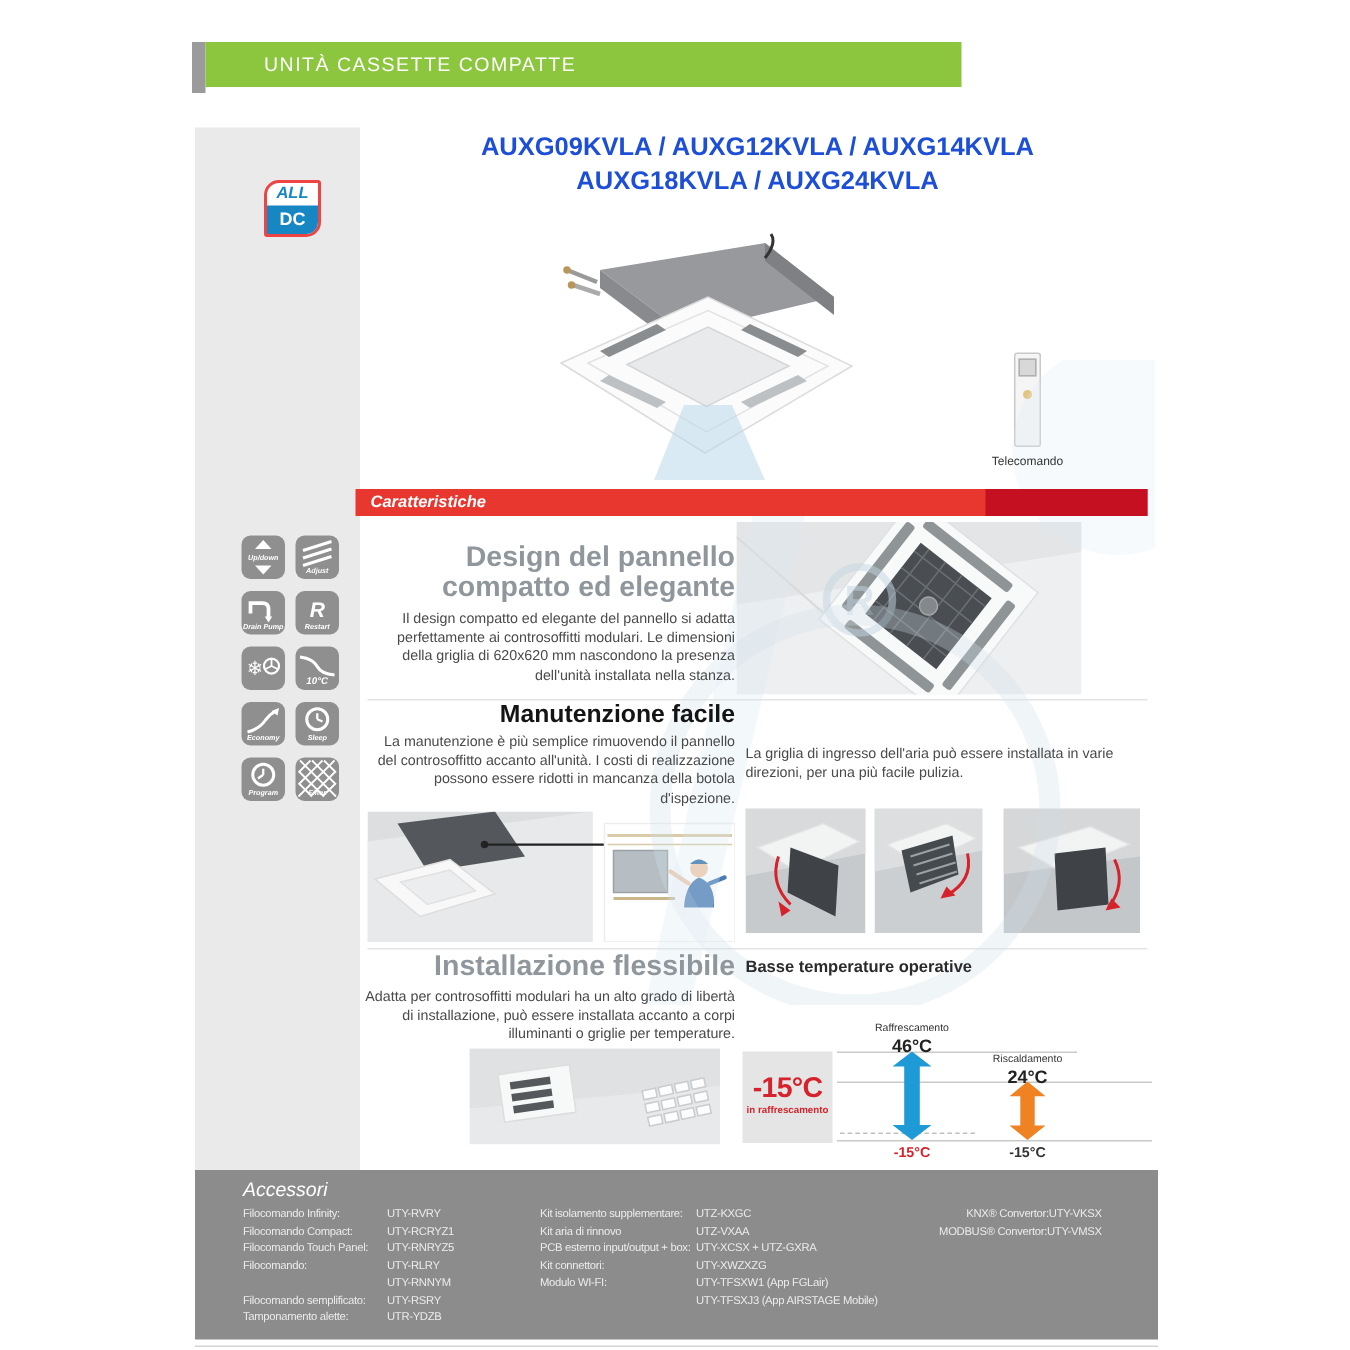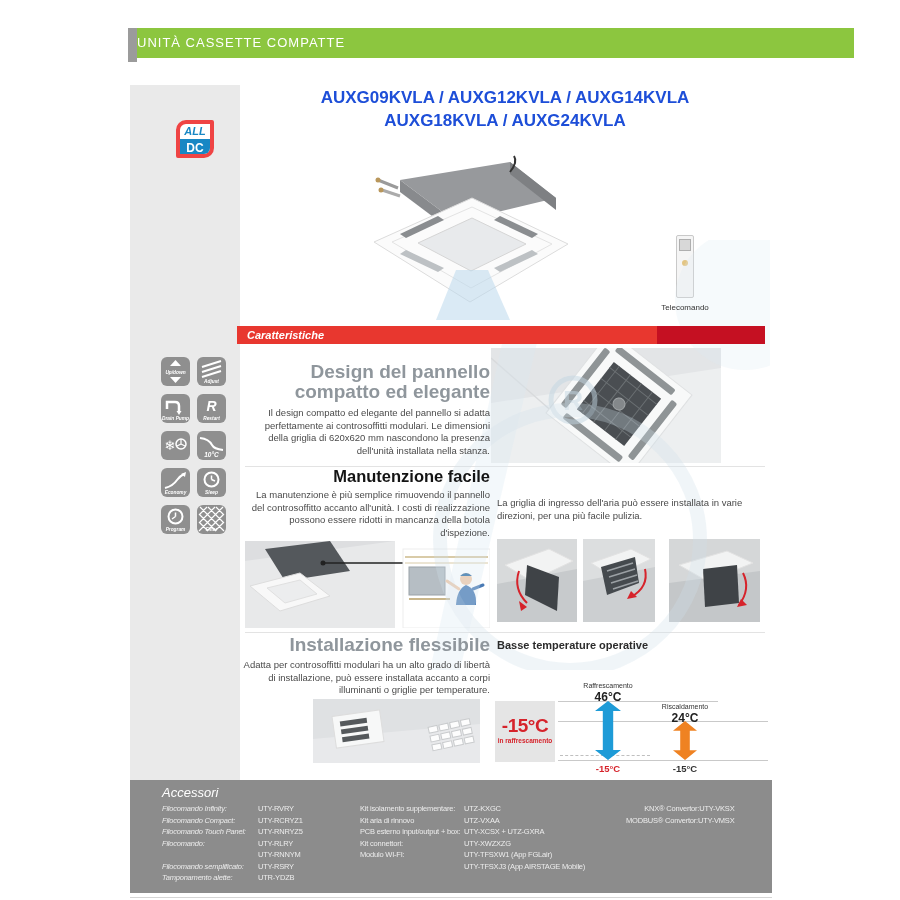--- a/index.html
+++ b/index.html
@@ -1,27 +1,27 @@
 <!DOCTYPE html>
 <html><head>
 <meta charset="utf-8">
 <style>
   html,body{margin:0;padding:0;background:#fff;}
   .page{position:relative;width:900px;height:900px;background:#fff;overflow:hidden;
         font-family:"Liberation Sans", sans-serif;color:#333;}
   .abs{position:absolute;}
   
   .gray-accent{left:128px;top:28px;width:9px;height:34px;background:#9B9B9B;}
-  .green-bar{left:137px;top:28px;width:717px;height:30px;background:#8CC63F;color:#fff;
-             font-size:13px;line-height:30px;letter-spacing:1px;box-sizing:border-box;}
+  .green-bar{left:137px;top:28px;width:504px;height:30px;background:#8CC63F;color:#fff;
+             font-size:13px;line-height:30px;padding-left:39px;letter-spacing:1px;box-sizing:border-box;}
   .sidebar-strip{left:130px;top:85px;width:110px;height:695px;background:#EAEAEA;}
   .title-block{left:240px;top:86px;width:530px;text-align:center;font-weight:bold;
                font-size:17px;line-height:23px;color:#1d4ed8;z-index:5;}
   
-  .alldc{left:176px;top:120px;width:38px;height:38px;background:#fff;border:4px solid #ef4444;
+  .alldc{left:176px;top:120px;width:38px;height:38px;background:#fff;border:2px solid #ef4444;
          border-radius:10px 2px 10px 2px;overflow:hidden;box-sizing:border-box;z-index:5;}
   .alldc .all{height:15px;color:#1787C4;font-weight:bold;font-style:italic;text-align:center;
               font-size:11px;line-height:15px;}
   .alldc .dc{height:19px;background:#1787C4;color:#fff;font-weight:bold;text-align:center;
              font-size:12px;line-height:18px;}
   
   .remote{left:676px;top:235px;width:16px;height:61px;background:#F5F5F5;border:1px solid #C9C9C9;
           border-radius:2px;z-index:2;}
   .remote .screen{position:absolute;left:2px;top:3px;width:10px;height:10px;background:#D8D8D8;border:1px solid #AFAFAF;}
   .remote .btn{position:absolute;left:5px;top:24px;width:6px;height:6px;border-radius:50%;background:#E3C583;}
@@ -59,21 +59,21 @@
   .arrow.heat{left:115px;top:43px;width:24px;height:39px;background:#EF8222;
     clip-path:polygon(50% 0%,100% 25%,70% 25%,70% 75%,100% 75%,50% 100%,0% 75%,30% 75%,30% 25%,0% 25%);}
   .clabel{position:absolute;width:100px;text-align:center;font-size:7px;color:#333;}
   .cmax{position:absolute;width:100px;text-align:center;font-size:12px;font-weight:bold;color:#222;}
   .cmin{position:absolute;width:100px;text-align:center;font-size:9.5px;font-weight:bold;}
   
   .accessories{left:130px;top:780px;width:642px;height:113px;background:#8C8C8C;color:#fff;z-index:6;}
   .acc-title{position:absolute;left:32px;top:5px;font-size:13px;font-weight:normal;font-style:italic;}
   .acc-col{position:absolute;top:23px;font-size:7.5px;line-height:11.5px;color:#ECECEC;letter-spacing:-0.2px;white-space:nowrap;}
   .acc-row .l{display:inline-block;vertical-align:top;}
-  .acc-c1{left:32px;}  .acc-c1 .l{width:96px;font-style:italic;}
+  .acc-c1{left:32px;}  .acc-c1 .l{width:96px;}
   .acc-c2{left:230px;} .acc-c2 .l{width:104px;}
   .acc-c3{left:480px;text-align:right;} .acc-c3 .l{width:88px;}
   .bottom-line{left:130px;top:897px;width:642px;height:1px;background:#D5D5D5;}
   .watermark{left:390px;top:240px;width:380px;height:430px;z-index:3;pointer-events:none;opacity:.5;overflow:hidden;}
 </style>
 </head>
 <body>
 
 <div class="page">
 

